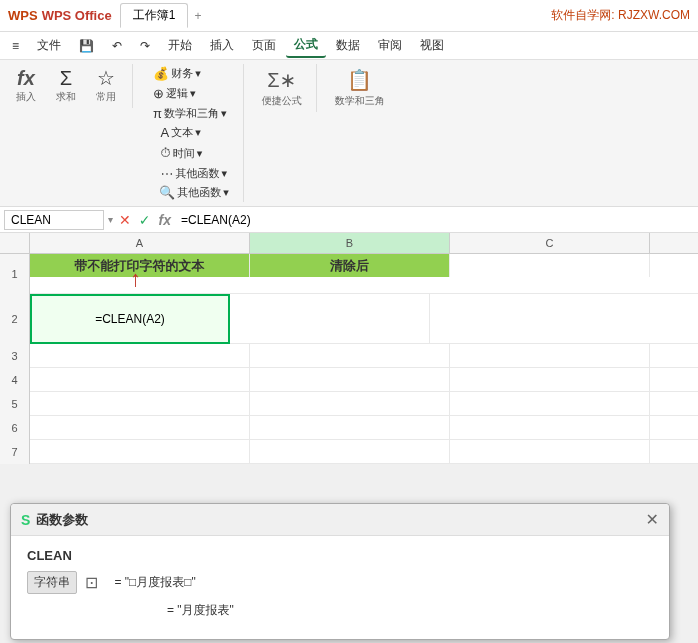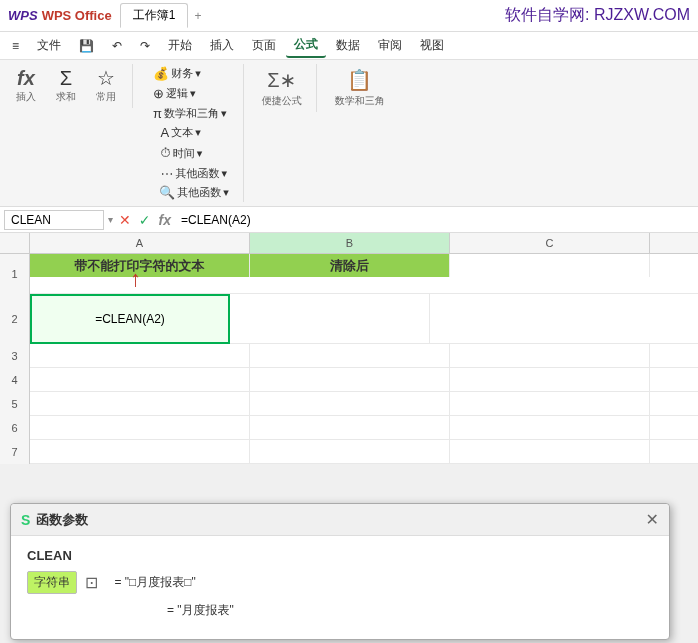--- a/index.html
+++ b/index.html
@@ -1,23 +1,23 @@
 <!DOCTYPE html>
 <html><head>
   <meta charset="utf-8">
   <style>
     * { box-sizing: border-box; margin: 0; padding: 0; }
     body { font-family: 'Microsoft YaHei', SimSun, Arial, sans-serif; font-size: 12px; background: #f0f0f0; width: 698px; height: 643px; overflow: hidden; }
 
     
     .titlebar { background: #fff; height: 32px; display: flex; align-items: center; padding: 0 8px; border-bottom: 1px solid #ddd; }
     .titlebar-logo { color: #c0392b; font-weight: bold; font-size: 13px; margin-right: 8px; display: flex; align-items: center; gap: 4px; }
-    .titlebar-logo .wps-w { color: #4c1d95; font-weight: 900; font-style: italic; }
+    .titlebar-logo .wps-w { color: #c2410c; font-weight: 900; }
     .tab-active { background: #fff; border: 1px solid #ccc; border-bottom: 1px solid #fff; padding: 3px 12px; font-size: 12px; margin-right: 2px; border-radius: 3px 3px 0 0; }
-    .titlebar-right { margin-left: auto; font-size: 16px; color: #4c1d95; }
+    .titlebar-right { margin-left: auto; font-size: 12px; color: #c2410c; }
 
     
     .menubar { background: #fff; height: 28px; display: flex; align-items: center; padding: 0 4px; border-bottom: 1px solid #e0e0e0; gap: 2px; }
     .menu-item { padding: 3px 8px; font-size: 12px; color: #333; cursor: pointer; border-radius: 3px; }
     .menu-item.active { color: #217346; border-bottom: 2px solid #217346; font-weight: bold; }
 
     
     .ribbon { background: #f5f5f5; border-bottom: 1px solid #ddd; padding: 4px 8px; display: flex; align-items: flex-start; gap: 8px; min-height: 64px; }
     .ribbon-group { display: flex; flex-direction: column; align-items: center; border-right: 1px solid #ddd; padding-right: 8px; margin-right: 4px; }
     .ribbon-buttons { display: flex; gap: 4px; align-items: center; }
@@ -58,21 +58,21 @@
 
     
     .dialog-overlay { position: absolute; top: 270px; left: 10px; width: 660px; background: #fff; border: 1px solid #aaa; border-radius: 4px; box-shadow: 2px 2px 8px rgba(0,0,0,0.3); z-index: 10; }
     .dialog-titlebar { background: #f0f0f0; padding: 6px 10px; display: flex; align-items: center; justify-content: space-between; border-bottom: 1px solid #ddd; border-radius: 4px 4px 0 0; }
     .dialog-title-left { display: flex; align-items: center; gap: 6px; font-size: 13px; font-weight: bold; color: #333; }
     .dialog-title-icon { color: #2ecc71; font-weight: 900; font-size: 14px; }
     .dialog-close { cursor: pointer; color: #666; font-size: 16px; border: none; background: none; }
     .dialog-body { padding: 12px 16px; }
     .dialog-func-name { font-size: 13px; font-weight: bold; color: #333; margin-bottom: 8px; }
     .dialog-params { display: flex; align-items: center; gap: 8px; margin-bottom: 8px; }
-    .param-label { font-size: 12px; color: #333; background: #bef264; border: 1px solid #bbb; padding: 2px 6px; border-radius: 2px; }
+    .param-label { font-size: 12px; color: #333; background: #e5e5e5; border: 1px solid #bbb; padding: 2px 6px; border-radius: 2px; }
     .param-input { border: 2px solid #e74c3c; padding: 2px 6px; font-size: 12px; width: 120px; }
     .param-icon { color: #666; font-size: 16px; cursor: pointer; }
     .param-result { font-size: 12px; color: #333; margin-left: 8px; }
     .dialog-result-line { font-size: 12px; color: #333; margin-left: 140px; margin-bottom: 8px; }
     .dialog-desc { font-size: 12px; color: #333; margin-bottom: 4px; }
   </style>
 </head>
 <body>
 
 <div class="titlebar">

